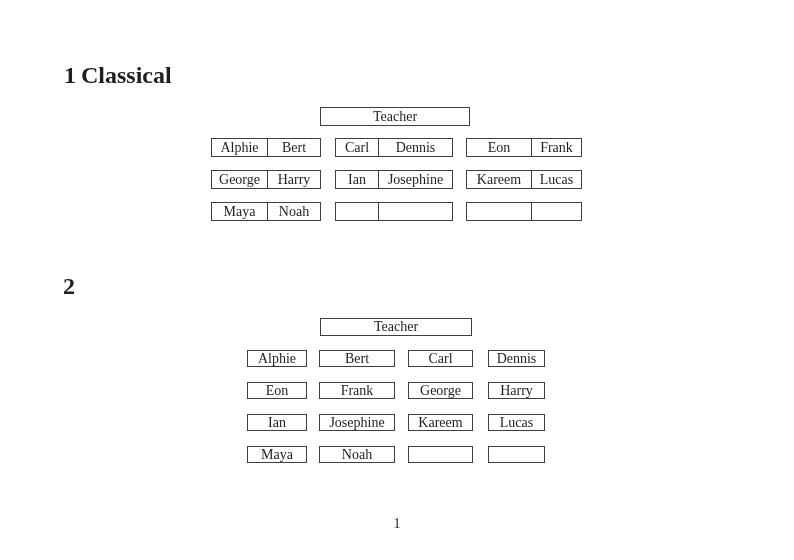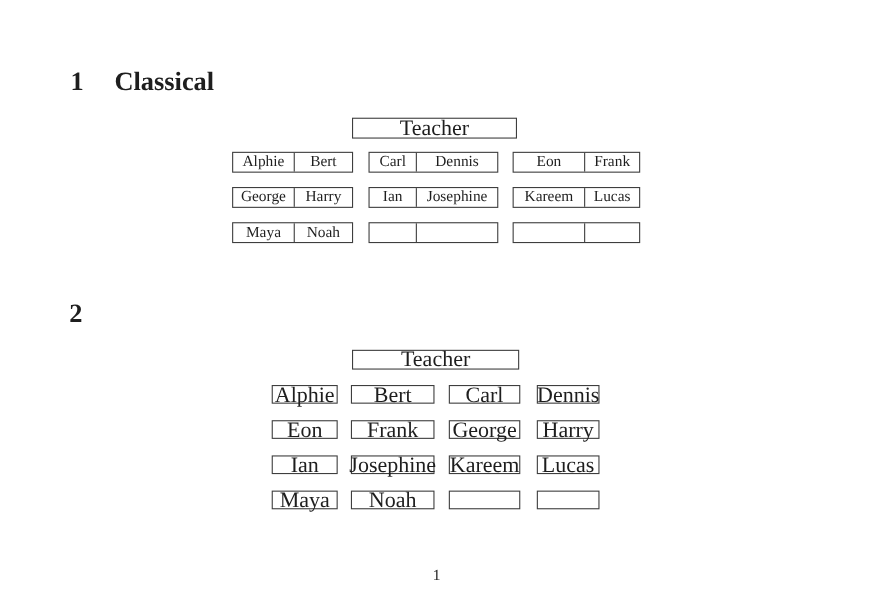--- a/index.html
+++ b/index.html
@@ -11,31 +11,31 @@
   body{
     width:794px;height:560px;
     background:var(--bg);
     font-family:"Liberation Serif","DejaVu Serif",serif;
     color:var(--text);
   }
   .page{position:relative;width:794px;height:560px;background:var(--bg);overflow:hidden;}
 
   
   .sec{position:absolute;font-weight:bold;font-size:24px;line-height:1;white-space:nowrap;display:flex;color:var(--text);}
-  .sec .sec-title{margin-left:28px;}
+  .sec .sec-title{margin-left:5px;}
   #h-classical{left:64px;top:63px;}
   #h-distributed{left:63px;top:274px;}
 
   
   .tbox{
     position:absolute;box-sizing:border-box;
     border:1px solid var(--border);
     background:var(--bg);
     display:flex;align-items:center;justify-content:center;
-    font-size:20px;line-height:1;white-space:nowrap;
+    font-size:14px;line-height:1;white-space:nowrap;
   }
 
   
   .c-teacher{left:320px;top:107px;width:150px;height:19px;}
   .desk{position:absolute;box-sizing:border-box;border:1px solid var(--border);background:var(--bg);display:flex;height:19px;}
   .desk .seat{display:flex;align-items:center;justify-content:center;font-size:14px;line-height:1;white-space:nowrap;box-sizing:border-box;}
   .desk .seat.s1{border-right:1px solid var(--border);}
   .desk .seat.s2{flex:1;}
   .colA{left:211px;width:110px;} .colA .s1{width:56px;}
   .colB{left:335px;width:118px;} .colB .s1{width:43px;}

